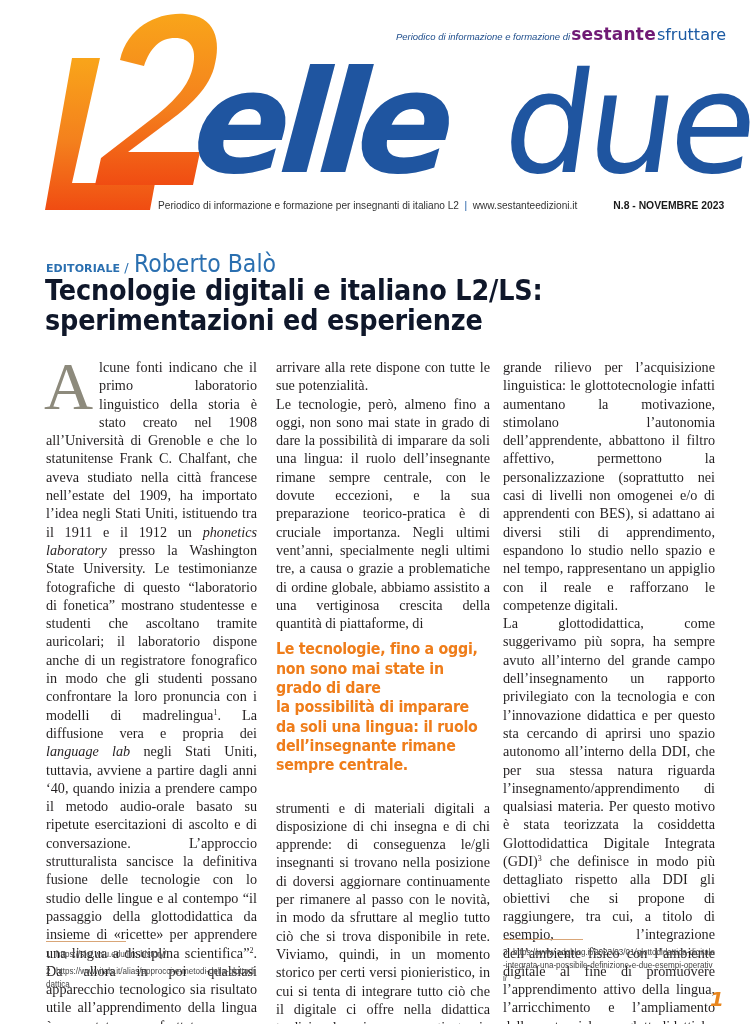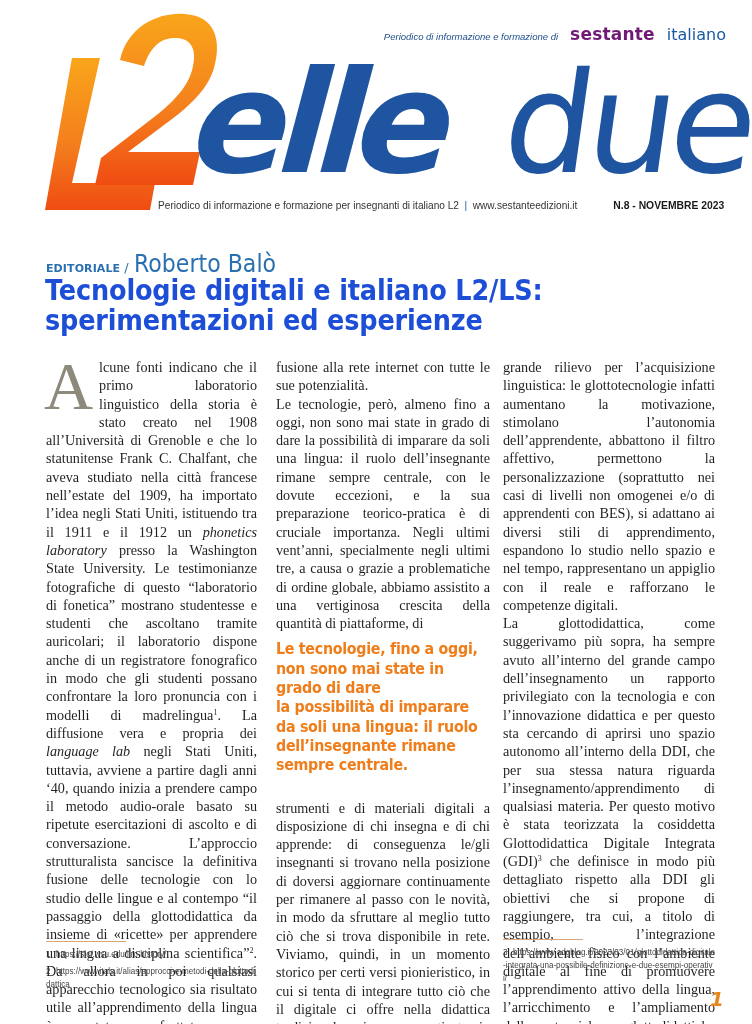--- a/index.html
+++ b/index.html
@@ -3,21 +3,21 @@
   <meta charset="utf-8">
   <style>
     * { box-sizing: border-box; margin: 0; padding: 0; }
     html, body { width: 752px; height: 1024px; background: #ffffff; overflow: hidden; }
     body { position: relative; font-family: "Liberation Serif", "DejaVu Serif", serif; color: #231f20; }
 
     
     .masthead { position: absolute; left: 0; top: 0; width: 752px; height: 230px; }
     .publisher-line {
       position: absolute; right: 26px; top: 24px;
-      display: flex; align-items: baseline; gap: 12px; white-space: nowrap;
+      display: flex; align-items: baseline; gap: 1px; white-space: nowrap;
     }
     .publisher-tag { font-family: "Liberation Sans", sans-serif; font-style: italic; font-size: 9.5px; color: #1f4e8c; }
     .publisher-brand { font-family: "DejaVu Sans", sans-serif; font-weight: bold; font-size: 17px; color: #701a75; letter-spacing: 0.2px; }
     .publisher-edizioni { font-family: "DejaVu Sans", sans-serif; font-size: 16px; color: #1b5aa3; }
 
     .logo { position: absolute; left: 0; top: 0; width: 752px; height: 215px; }
     .logo svg { position: absolute; left: 0; top: 0; }
 
     .tagline {
       position: absolute; left: 158px; top: 199px;
@@ -33,21 +33,21 @@
 
     
     .kicker-row { position: absolute; left: 46px; top: 250px; display: flex; align-items: baseline; white-space: nowrap; }
     .kicker { font-family: "DejaVu Sans", sans-serif; font-weight: bold; font-size: 11px; color: #2a6fb0; letter-spacing: 0.1px; }
     .kicker-slash { font-family: "DejaVu Sans", sans-serif; font-size: 13px; color: #2a6fb0; margin: 0 5px 0 4px; }
     .author { font-family: "DejaVu Sans", sans-serif; font-size: 24px; color: #2a6fb0; transform: scaleX(0.92); transform-origin: left center; }
 
     .headline {
       position: absolute; left: 45px; top: 275px; width: 520px;
       font-family: "DejaVu Sans", sans-serif; font-weight: bold; font-size: 27.5px; line-height: 30px;
-      color: #1d4ed8; letter-spacing: -0.2px;
+      color: #0f172a; letter-spacing: -0.2px;
     }
     .headline span { display: block; white-space: nowrap; transform: scaleX(0.93); transform-origin: left center; }
 
     
     .col { position: absolute; top: 358px; font-size: 14.2px; line-height: 18.3px; text-align: justify; hyphens: manual; color: #231f20; }
     .col p { margin: 0; }
     .col1 { left: 46px; width: 211px; }
     .col2 { left: 276px; width: 214px; }
     .col3 { left: 503px; width: 212px; }
 
@@ -101,21 +101,21 @@
 
       <text x="203" y="172" font-family="DejaVu Sans, sans-serif" font-weight="bold" font-style="italic" font-size="142" fill="#1f55a0" letter-spacing="-10" transform="skewX(-4)">elle</text>
 
       <text x="503" y="172" font-family="DejaVu Sans, sans-serif" font-size="140" fill="#1f55a0" letter-spacing="-6" transform="skewX(-8) translate(20,0)">due</text>
     </svg>
   </div>
 
   <div class="publisher-line">
     <span class="publisher-tag">Periodico di informazione e formazione di</span>
     <span class="publisher-brand">sestante</span>
-    <span class="publisher-edizioni">italiano</span>
+    <span class="publisher-edizioni">sfruttare</span>
   </div>
 
   <div class="tagline">
     <span>Periodico di informazione e formazione per insegnanti di italiano L2</span>
     <span class="sep">|</span>
     <span>www.sestanteedizioni.it</span>
   </div>
   <div class="issue">N.8 - NOVEMBRE 2023</div>
 </header>
 
@@ -140,21 +140,21 @@
   <div class="fn-rule"></div>
   <div class="footnote">
     <span class="num">1</span><span>https://slcr.wsu.edu/llrc-history/</span>
   </div>
   <div class="footnote">
     <span class="num">2</span><span style="word-break: break-all;">https://www.itals.it/alias/approcci-e-metodi-della-glottodidattica</span>
   </div>
 </div>
 
 <div class="col col2">
-  <p>fusione alla rete internet con tutte le sue potenzialità.</p>
+  <p>arrivare alla rete dispone con tutte le sue potenzialità.</p>
   <p>Le tecnologie, però, almeno fino a oggi, non sono mai state in grado di dare la possibilità di imparare da soli una lingua: il ruolo dell’insegnante rimane sempre centrale, con le dovute eccezioni, e la sua preparazione teorico-pratica è di cruciale importanza. Negli ultimi vent’anni, specialmente negli ultimi tre, a causa o grazie a problematiche di ordine globale, abbiamo assistito a una vertiginosa crescita della quantità di piattaforme, di</p>
   <div class="pull-quote">
     <span>Le tecnologie, fino a oggi,</span>
     <span>non sono mai state in</span>
     <span>grado di dare</span>
     <span>la possibilità di imparare</span>
     <span>da soli una lingua: il ruolo</span>
     <span>dell’insegnante rimane</span>
     <span>sempre centrale.</span>
   </div>

